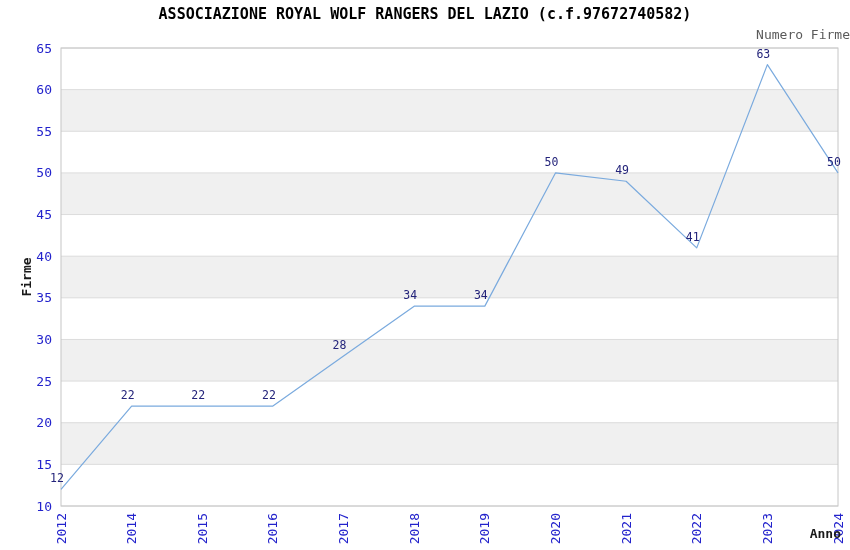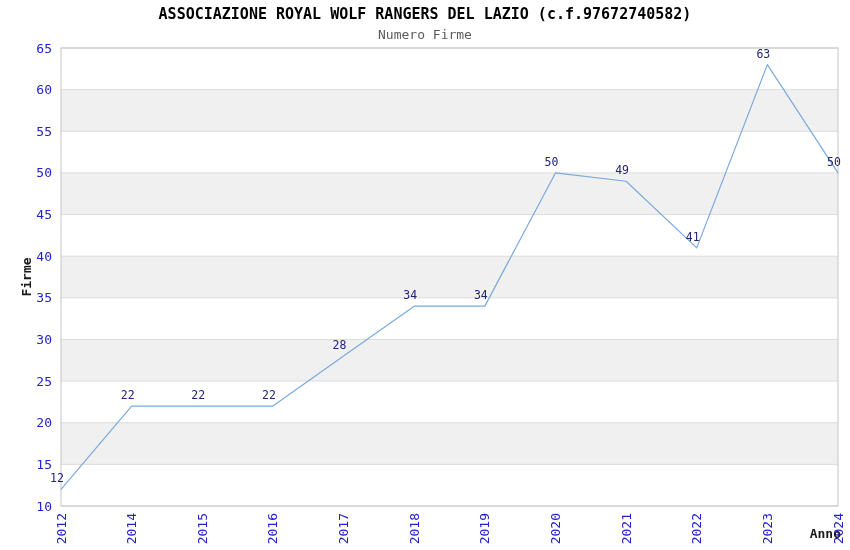--- a/index.html
+++ b/index.html
@@ -1,20 +1,20 @@
 <!DOCTYPE html>
 <html><head>
 <meta charset="utf-8">
 <style>
   html,body{margin:0;padding:0;background:#ffffff;}
   #stage{position:relative;width:850px;height:550px;background:#ffffff;overflow:hidden;
          font-family:"DejaVu Sans Mono",monospace;border-radius:20px;}
   .chart-title{position:absolute;top:5px;left:0;width:100%;text-align:center;
                font-size:15px;font-weight:bold;color:#000000;letter-spacing:0px;}
-  .chart-subtitle{position:absolute;top:27px;left:0;width:100%;text-align:center;
+  .chart-subtitle{position:absolute;top:27px;left:0;width:100%;text-align:right;
                   font-size:13px;color:#5a5a5a;}
   svg{position:absolute;left:0;top:0;}
   svg text{font-family:"DejaVu Sans Mono",monospace;}
 </style>
 </head>
 <body>
 
 <div id="stage">
   <div class="chart-title">ASSOCIAZIONE ROYAL WOLF RANGERS DEL LAZIO (c.f.97672740582)</div>
   <div class="chart-subtitle">Numero Firme</div>

